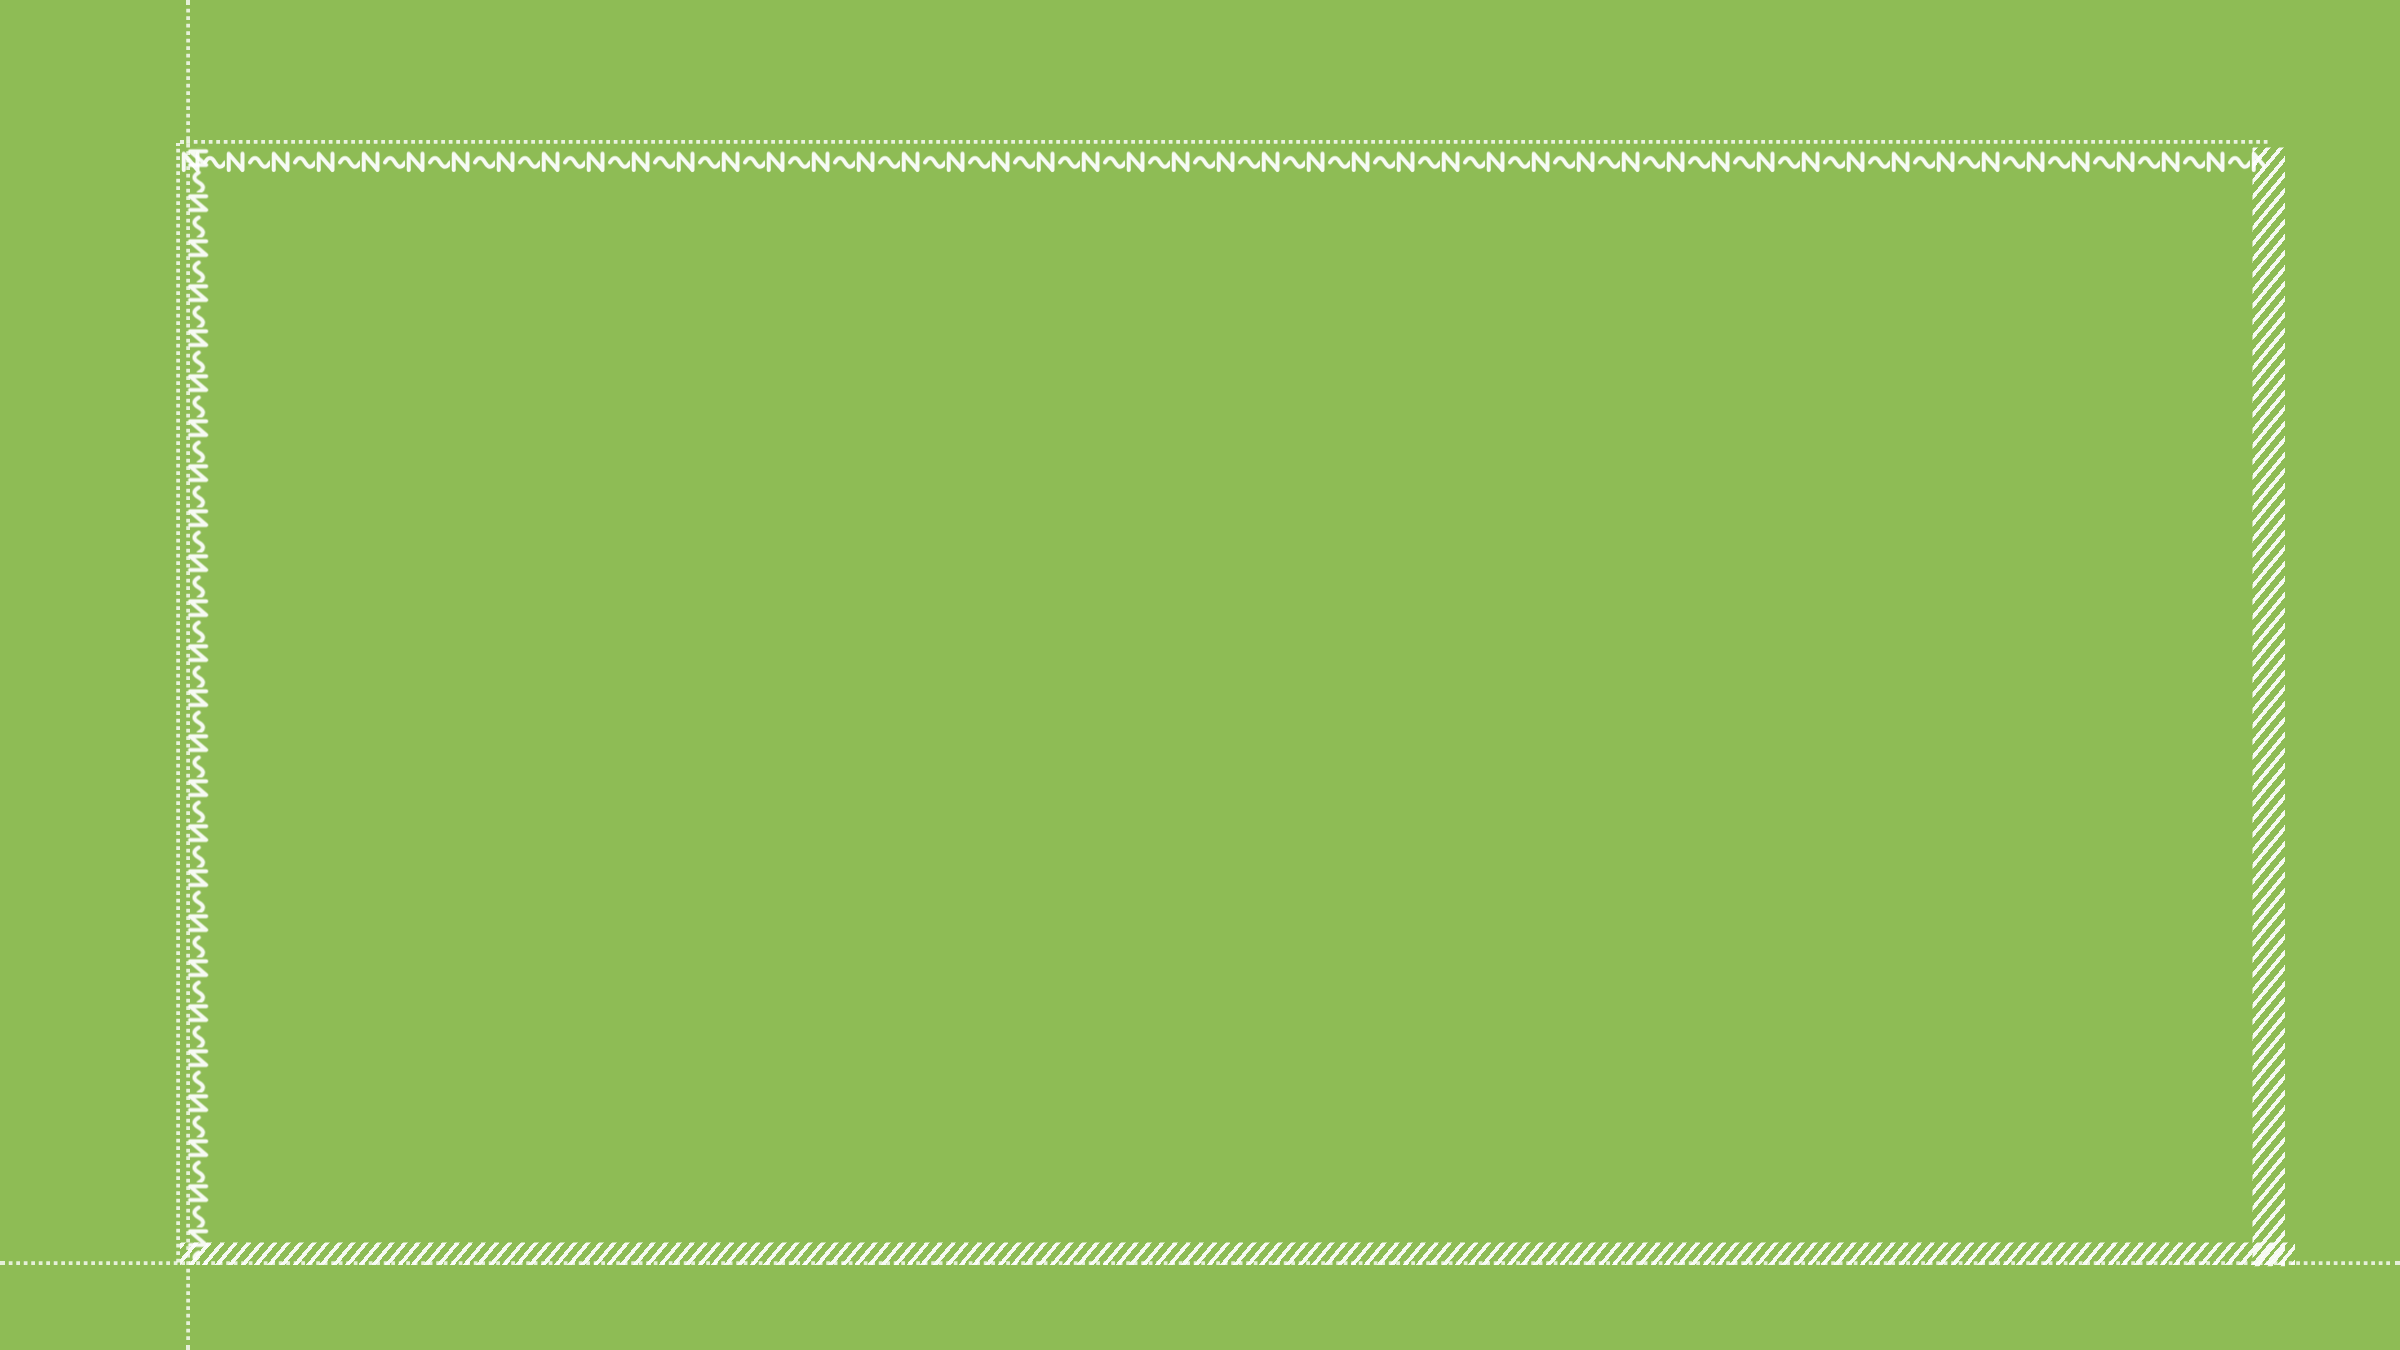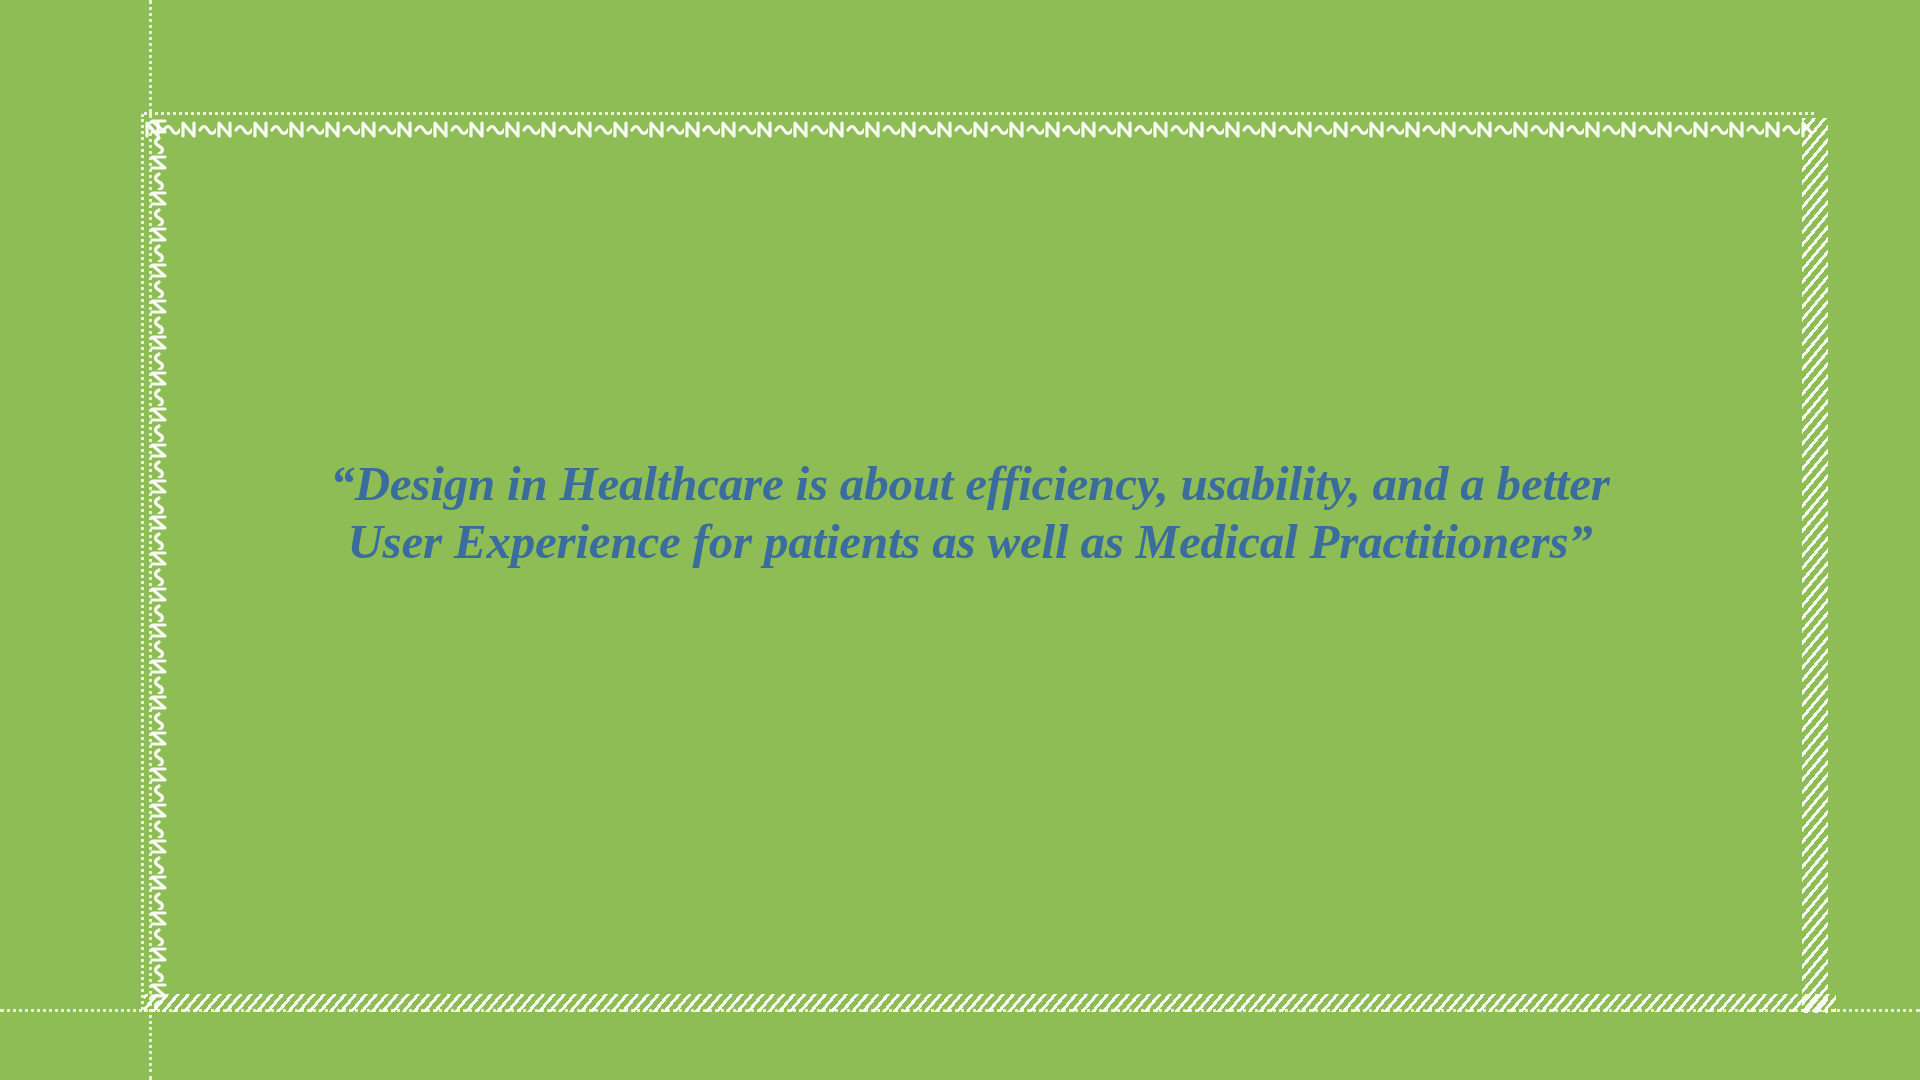--- a/index.html
+++ b/index.html
@@ -178,18 +178,14 @@
           </pattern>
         </defs>
         <rect x="0" y="0" width="22" height="890" fill="url(#sqCol)"></rect>
       </svg>
     </div>
 
     <div class="frame-right-hatch"></div>
     <div class="frame-bottom-hatch"></div>
   </div>
 
-  <div class="quote-wrap">
-    <p class="quote-text">“Design in Healthcare is about efficiency, usability, and a better
-User Experience for patients as well as Medical Practitioners”</p>
-  </div>
 
 </div>
 
 </body></html>

